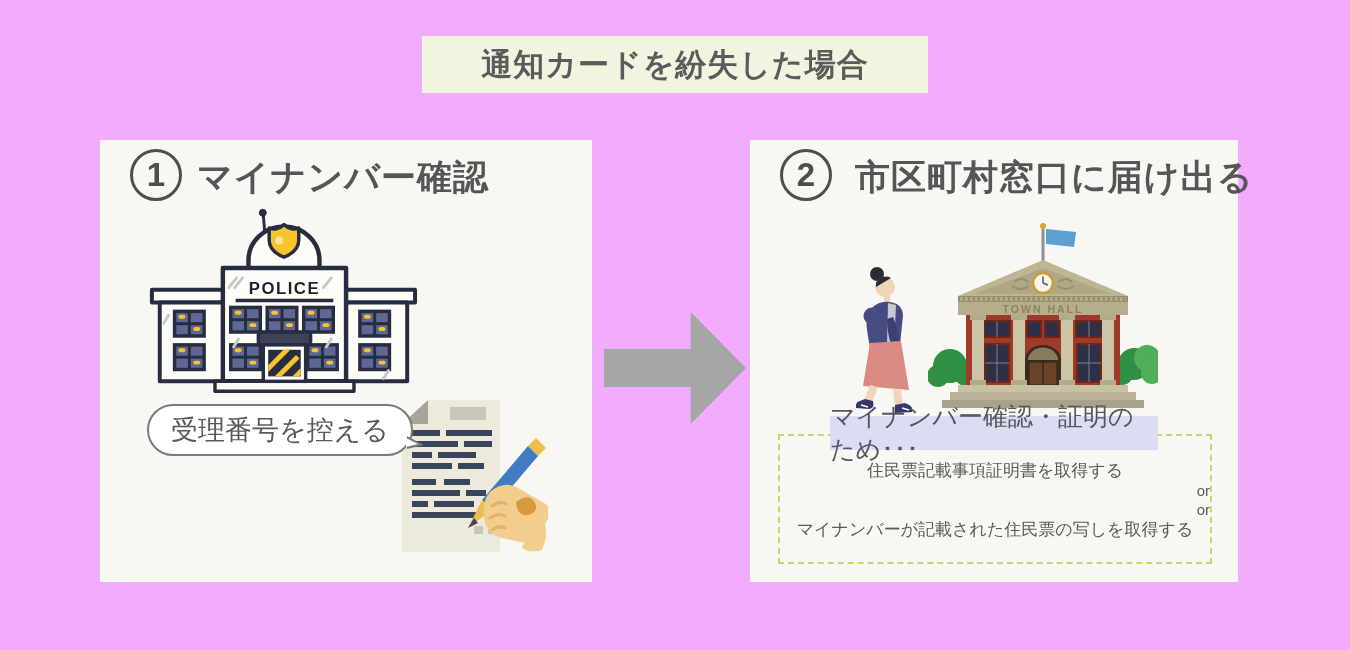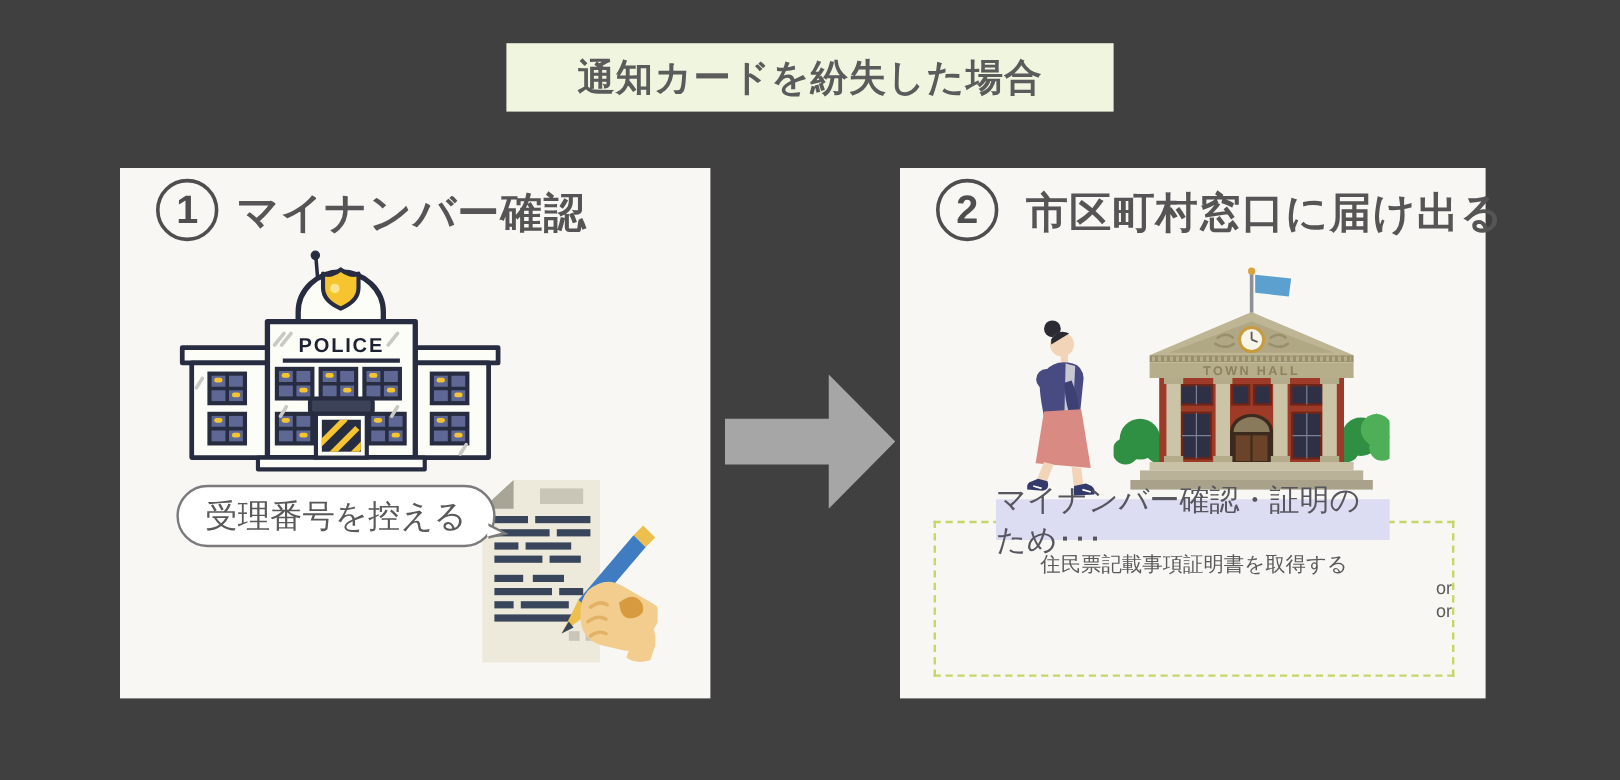--- a/index.html
+++ b/index.html
@@ -1,18 +1,18 @@
 <!DOCTYPE html>
 <html><head>
 <meta charset="utf-8">
 <style>
   * { margin:0; padding:0; box-sizing:border-box; }
   html,body { background:#ffffff; }
   body { font-family:"Liberation Sans","DejaVu Sans",sans-serif; color:#595959; }
-  .canvas { position:relative; width:1350px; height:650px; background:#404040; overflow:hidden; }
+  .canvas { position:relative; width:1350px; height:650px; background:#f0abfc; overflow:hidden; }
 
   .banner {
     position:absolute; left:422px; top:36px; width:506px; height:57px;
     background:#f0f5df; display:flex; align-items:center; justify-content:center;
     font-size:31px; font-weight:600; color:#5b5b5b; letter-spacing:1px;
   }
 
   .panel { position:absolute; top:140px; height:442px; background:#f8f7f3; }
   .panel-left  { left:100px; width:492px; }
   .panel-right { left:750px; width:488px; }
@@ -279,16 +279,17 @@
     </svg>
 
     <div class="maynumber-label">
       <span>マイナンバー確認・証明のため･･･</span>
     </div>
 
     <div class="options-box">
         <div class="opt-line">住民票記載事項証明書を取得する</div>
         <div class="opt-line opt-or">or</div>
         <div class="opt-line opt-or">or</div>
+        <div class="opt-line">マイナンバーが記載された住民票の写しを取得する</div>
       </div>
   </div>
 
 </div>
 
 </body></html>

